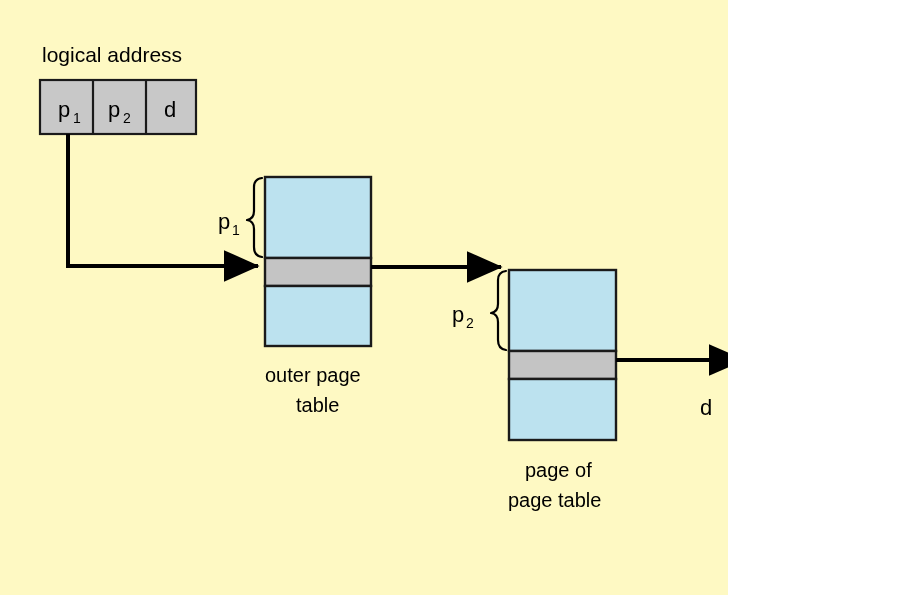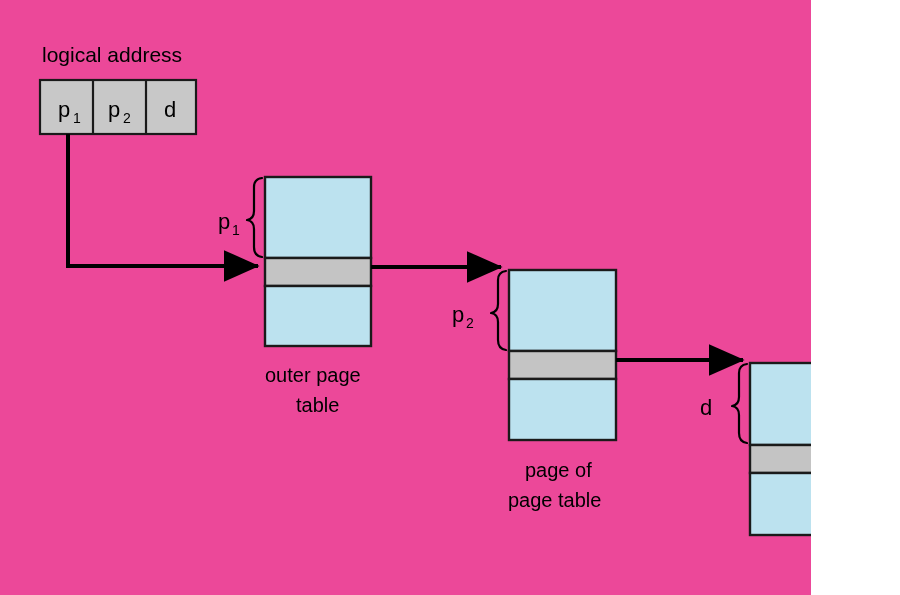--- a/index.html
+++ b/index.html
@@ -6,23 +6,23 @@
     margin: 0;
     padding: 0;
     background: #ffffff;
   }
   body {
     font-family: "Liberation Sans", sans-serif;
     color: #000000;
   }
   #canvas {
     position: relative;
-    width: 811px;
+    width: 728px;
     height: 595px;
-    background: #ec4899;
+    background: #fef9c3;
     overflow: hidden;
   }
   #figure-svg {
     position: absolute;
     left: 0;
     top: 0;
     width: 900px;
     height: 595px;
   }
   .label-text {

